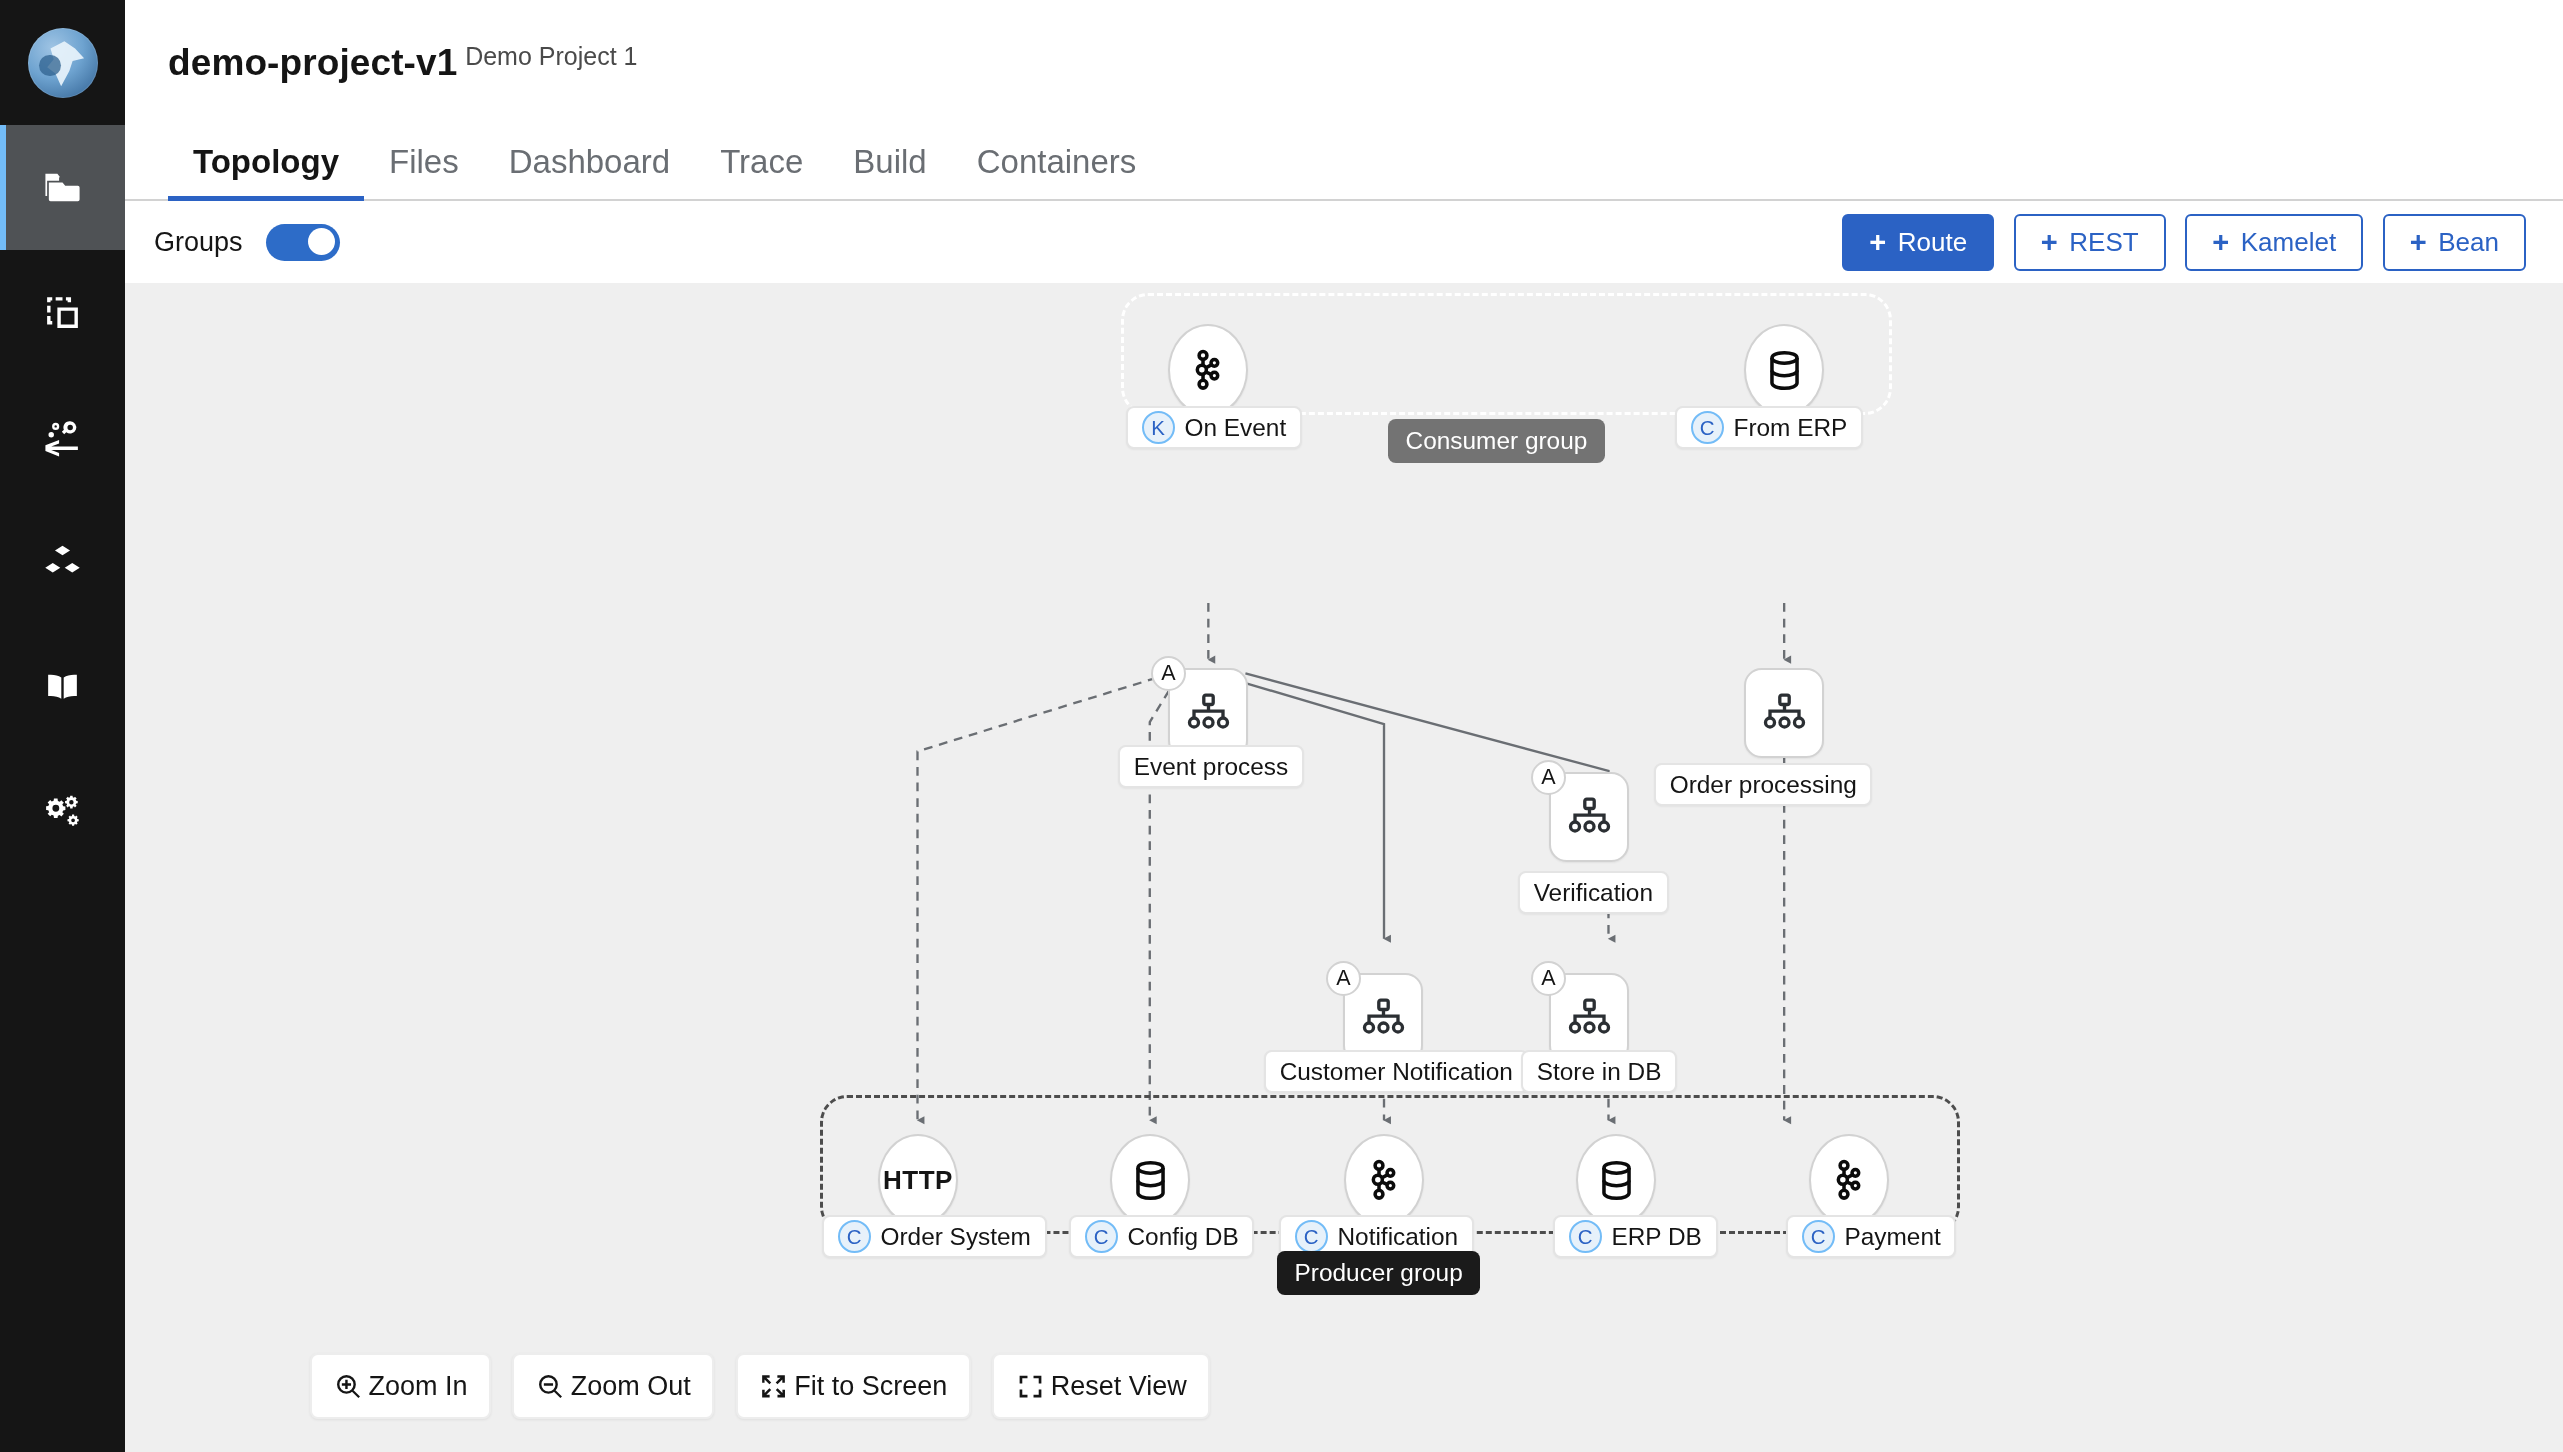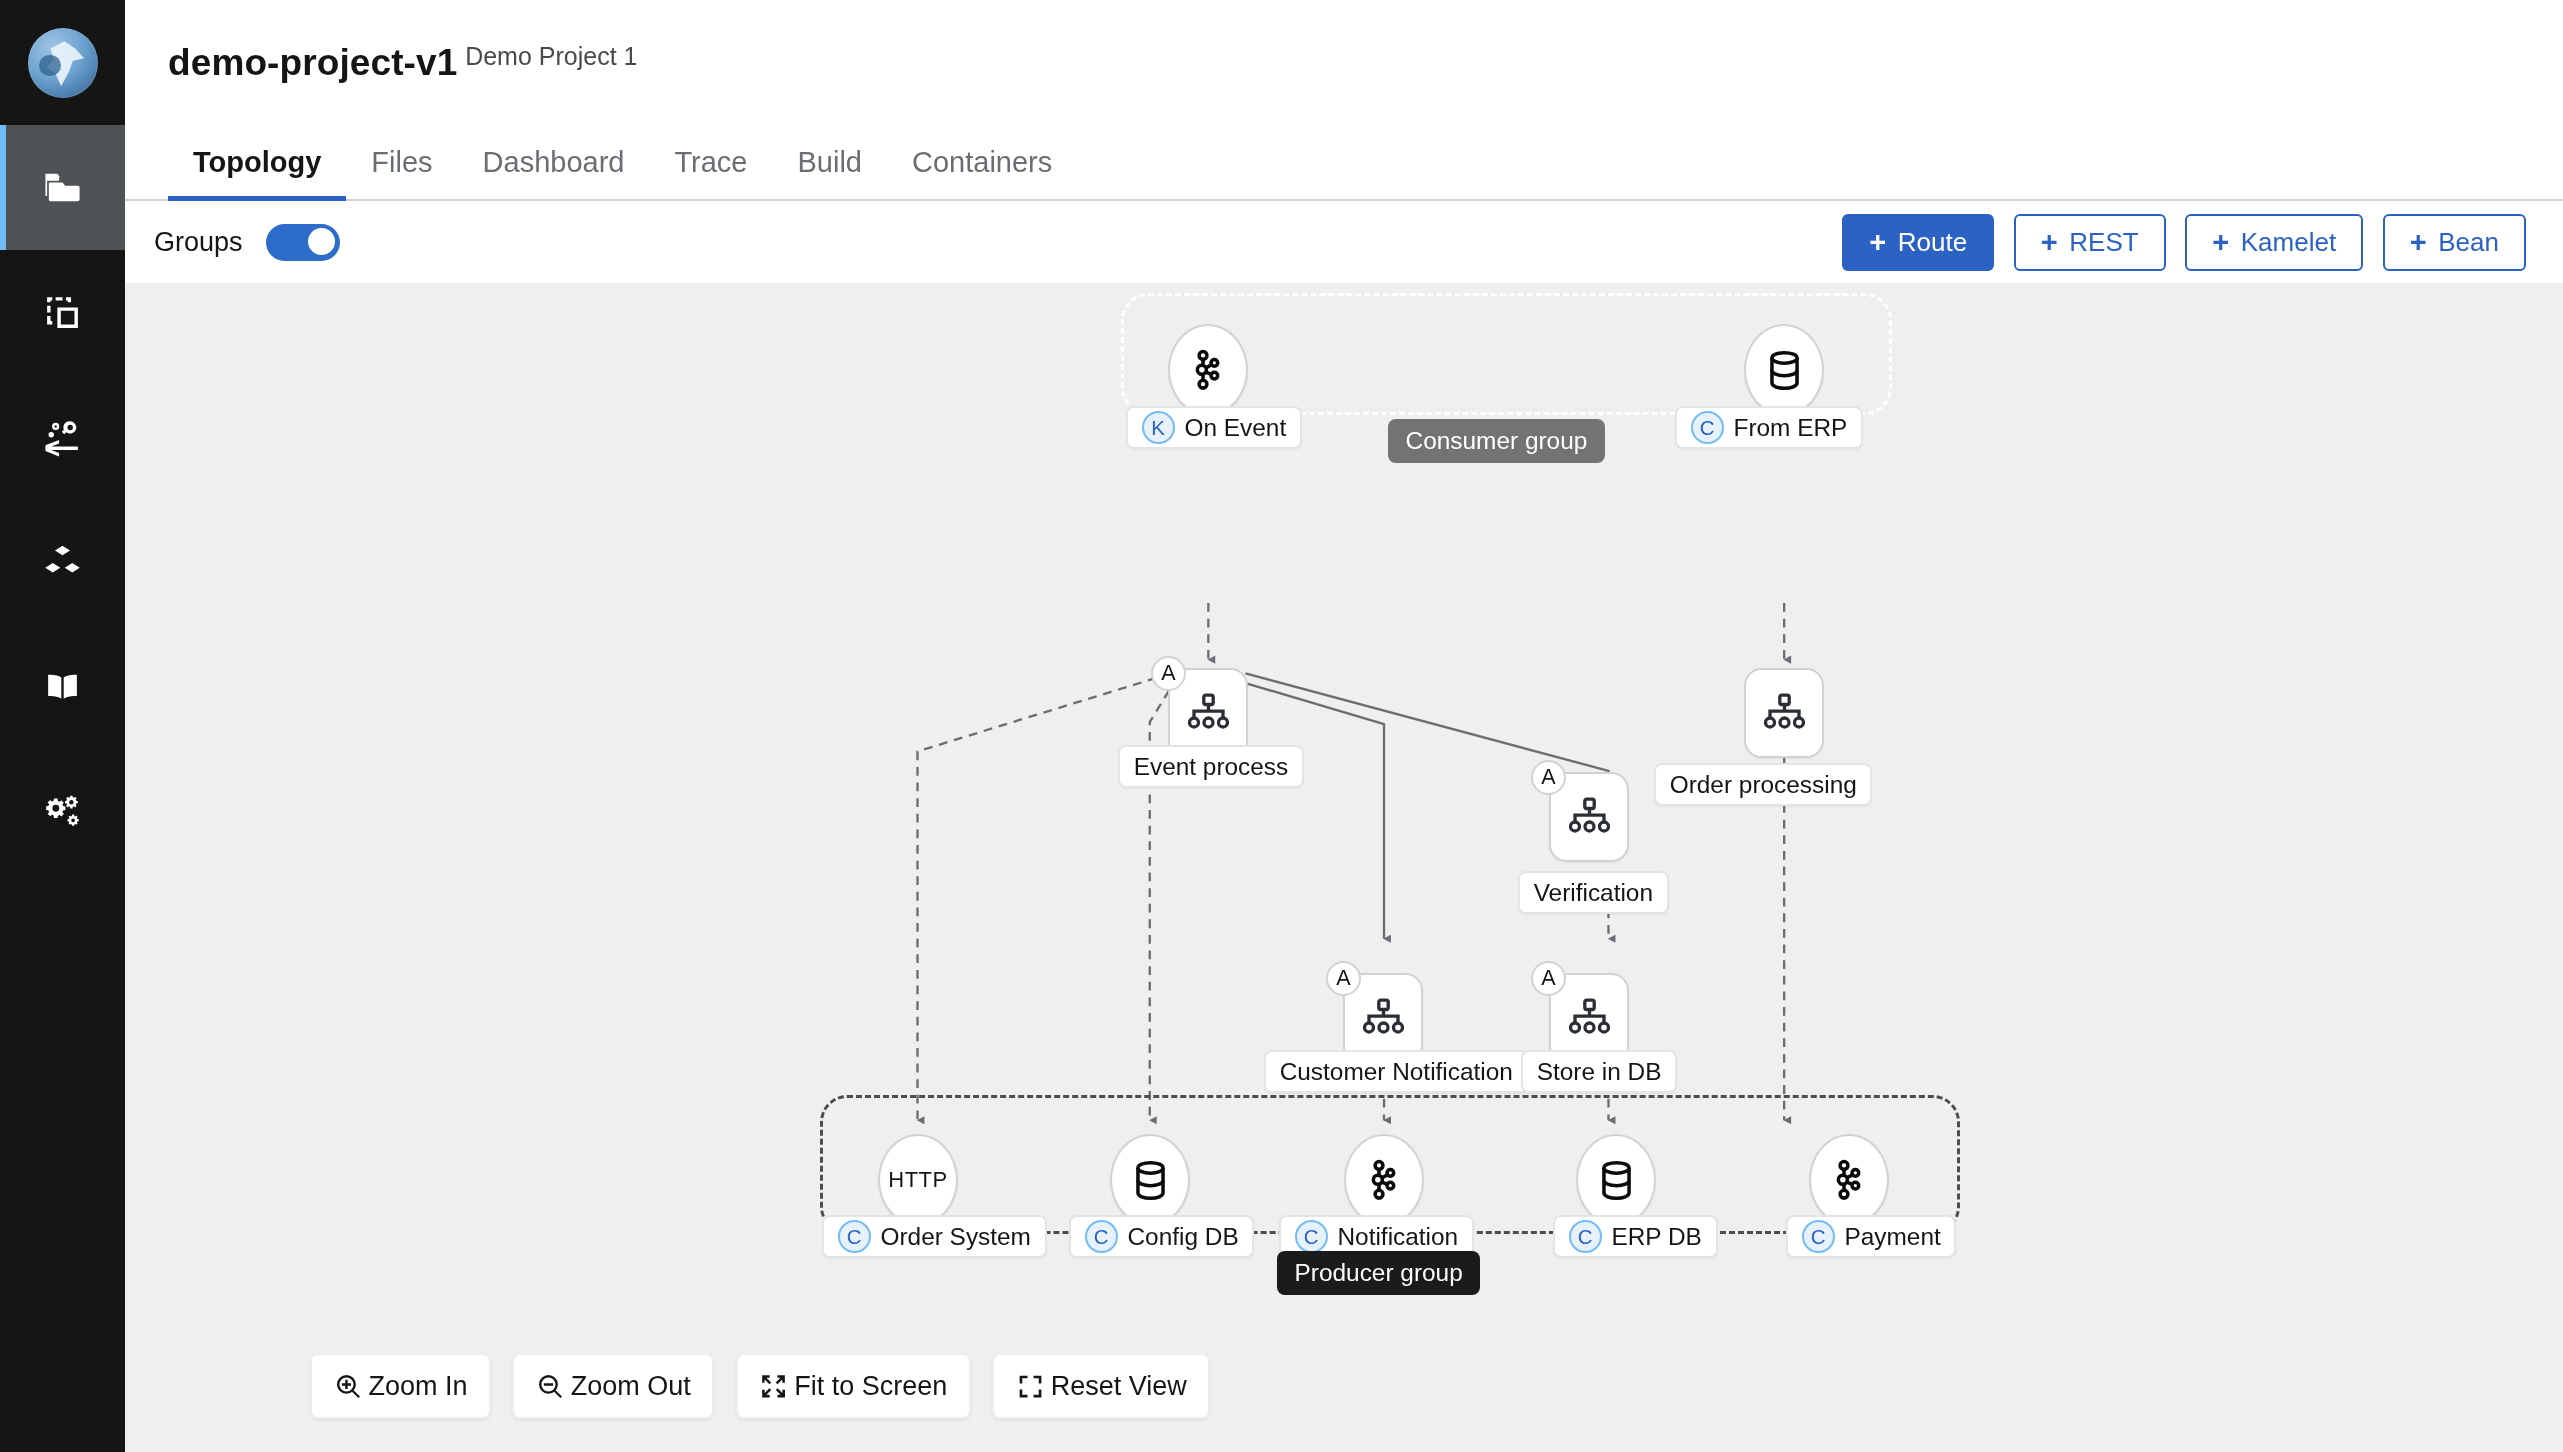--- a/index.html
+++ b/index.html
@@ -92,21 +92,21 @@
   .btn-run svg { width: 27px; height: 27px; fill: #fff; }
 
   
   .tabs {
     height: 76px; flex: 0 0 76px; background: #fff;
     display: flex; align-items: stretch; padding-left: 43px;
     border-bottom: 2px solid #d2d2d2; position: relative;
   }
   .tab {
     display: flex; align-items: center; padding: 0 25px;
-    font-size: 29px; color: #6a6e73; cursor: pointer; position: relative;
+    font-size: 33px; color: #6a6e73; cursor: pointer; position: relative;
   }
   .tab.active { color: #151515; font-weight: 700; }
   .tab.active::after {
     content:""; position:absolute; left:0; right:0; bottom:-2px; height:4.9px; background:#2b62c4;
   }
 
   
   .toolbar {
     height: 82px; flex: 0 0 82px; background: #fff;
     display: flex; align-items: center; padding: 0 37px 0 29px; gap: 23.4px;
@@ -137,21 +137,21 @@
   .node { position: absolute; }
   .node-shape {
     position: absolute; background: #fff;
     border: 2px solid #d2d2d2;
     display: flex; align-items: center; justify-content: center;
     box-shadow: 0 1px 2px rgba(0,0,0,.06);
   }
   .shape-circle { width: 80px; height: 92px; border-radius: 50%; }
   .shape-rounded { width: 80px; height: 90px; border-radius: 17.6px; }
   .node-shape svg { width: 47px; height: 47px; }
-  .node-shape .http-text { font-size: 22px; font-weight: 400; color: #151515; letter-spacing: 0.5px; font-family: "Liberation Sans", sans-serif; }
+  .node-shape .http-text { font-size: 26px; font-weight: 700; color: #151515; letter-spacing: 0.5px; font-family: "Liberation Sans", sans-serif; }
 
   .node-badge-a {
     position: absolute; width: 35px; height: 35px; border-radius: 50%;
     background: #fff; border: 2px solid #d2d2d2;
     display: flex; align-items: center; justify-content: center;
     font-size: 21.5px; color: #151515; z-index: 4;
   }
 
   .node-label {
     position: absolute; background: #fff; border: 2px solid #e4e4e4;

